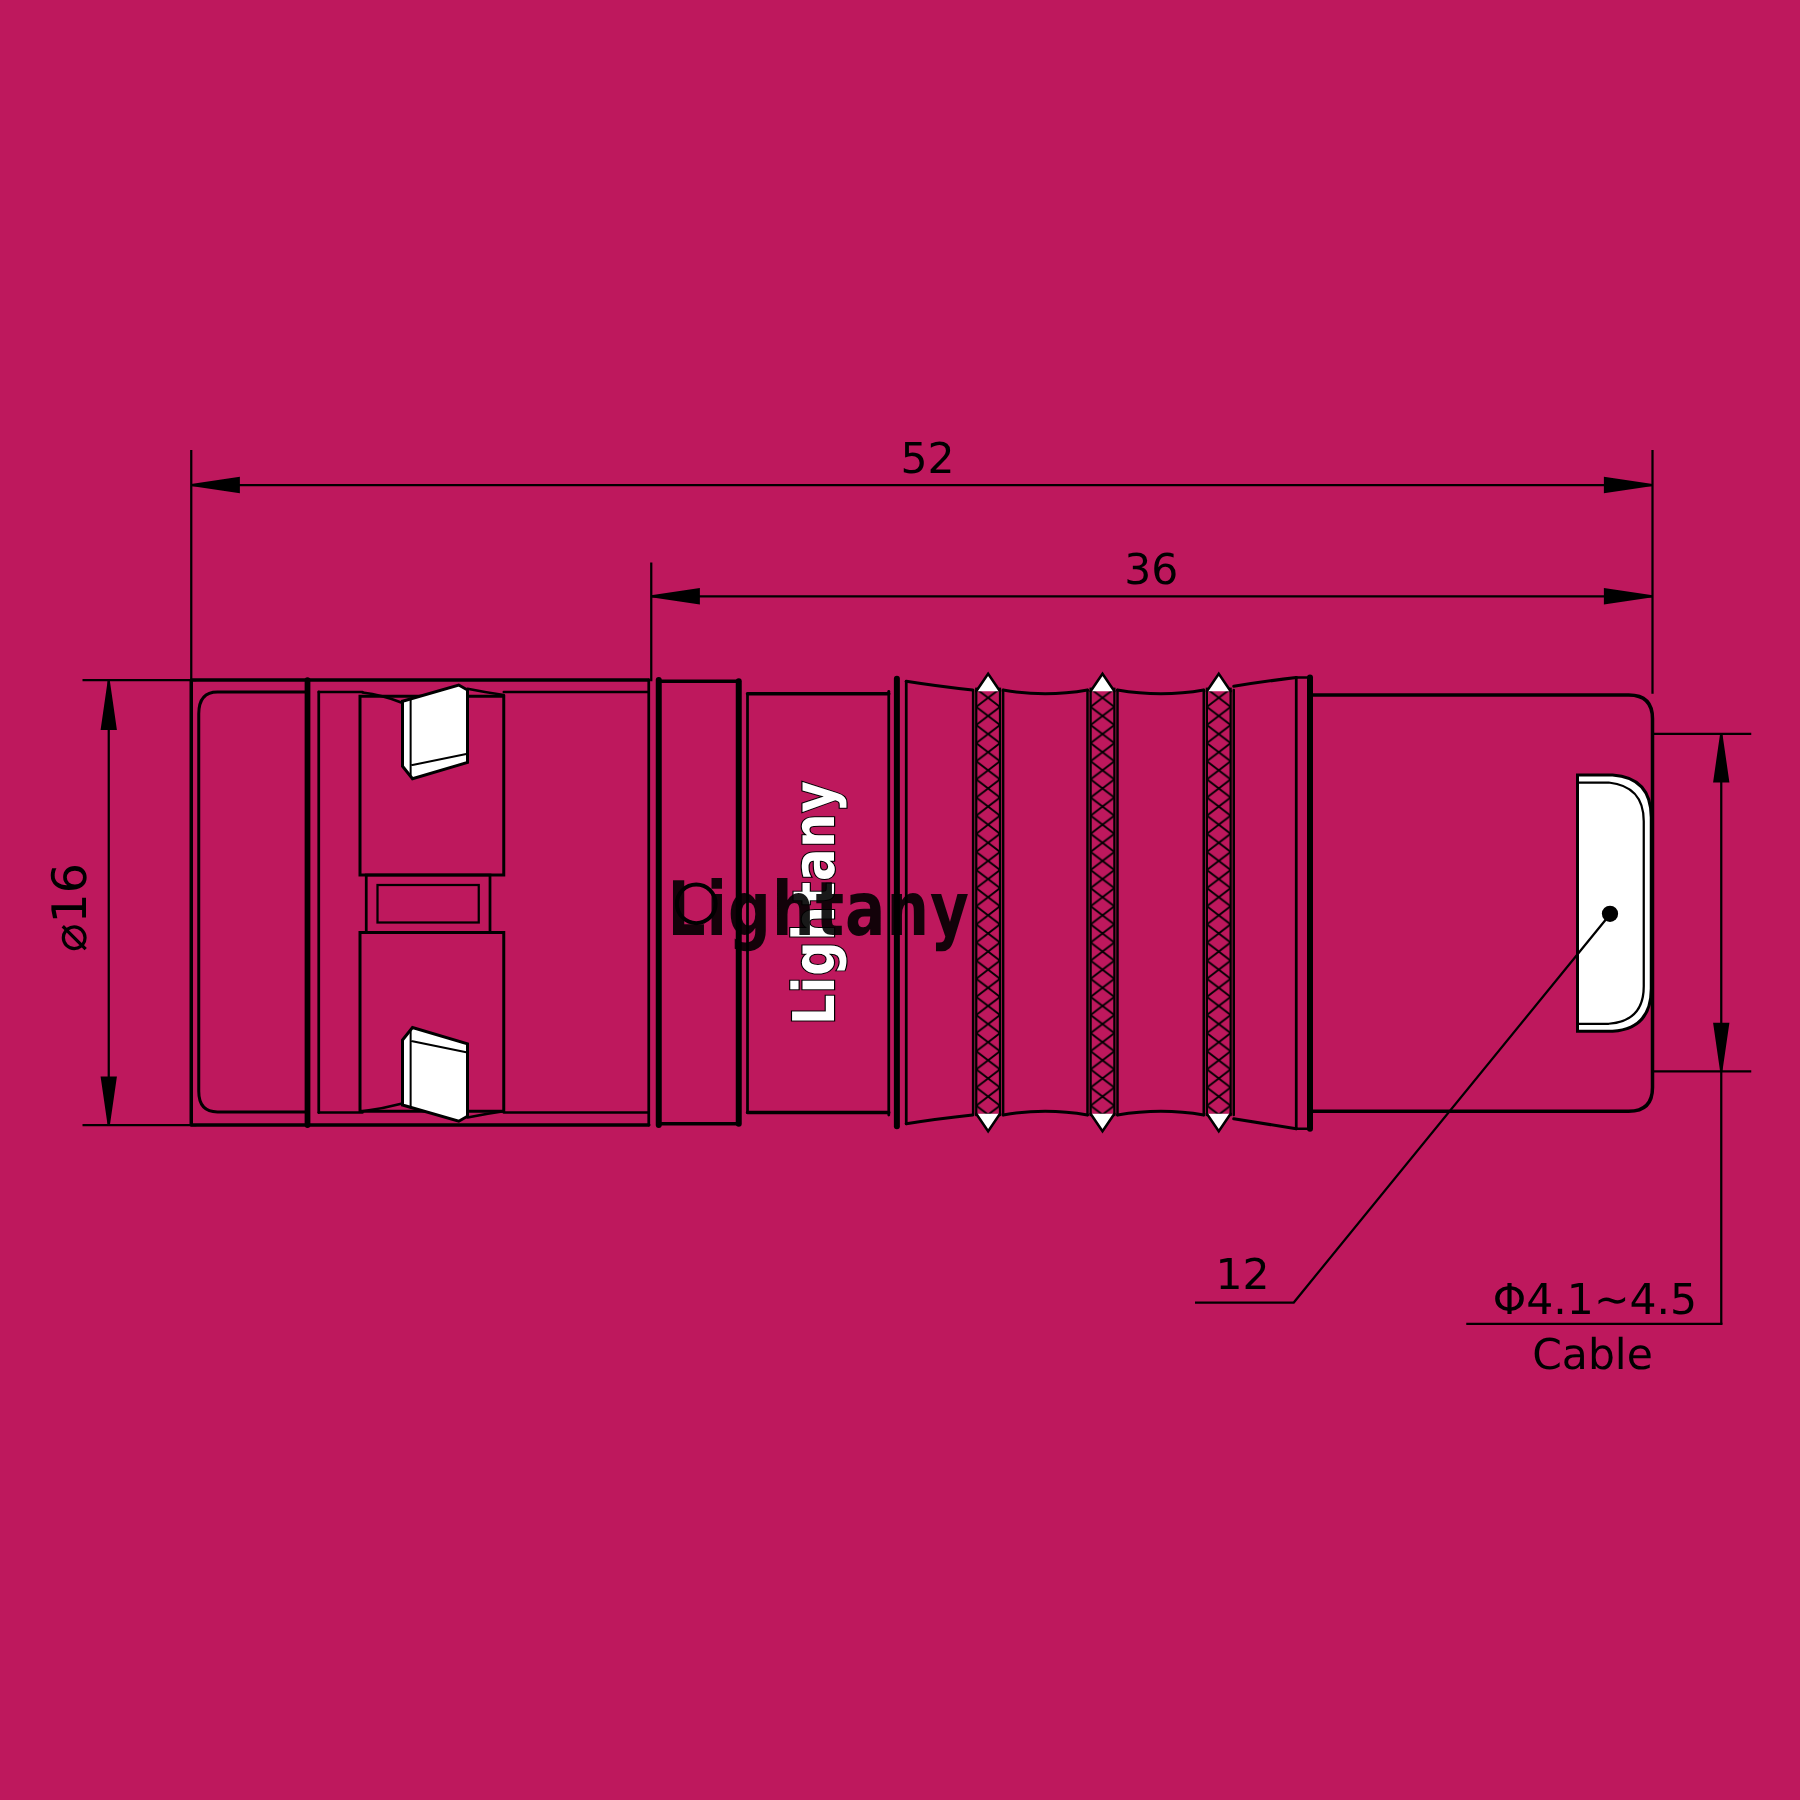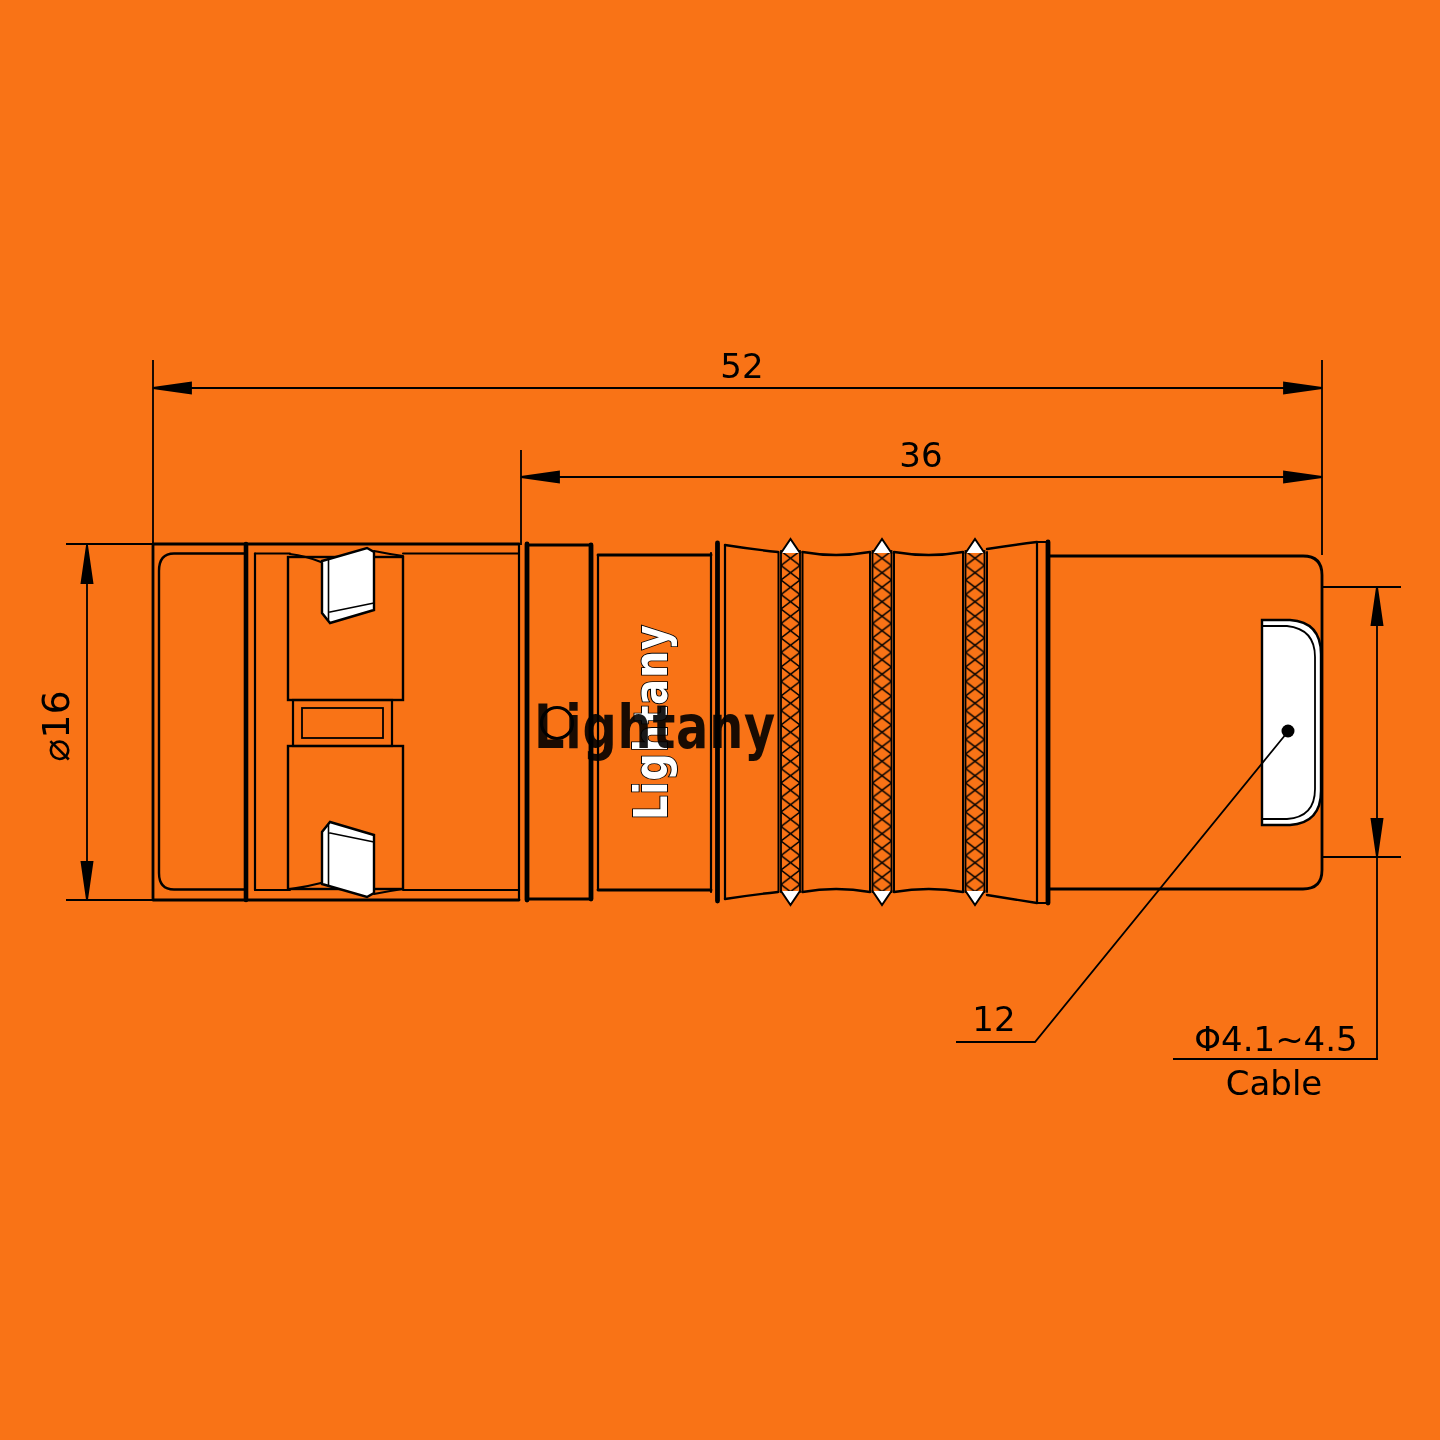--- a/index.html
+++ b/index.html
@@ -1,16 +1,16 @@
 <!DOCTYPE html>
 <html><head>
 <meta charset="utf-8">
 <style>
   html,body{margin:0;padding:0;background:#fff;}
-  .page{position:relative;width:1440px;height:1440px;background:#f97316;overflow:hidden;
+  .page{position:relative;width:1440px;height:1440px;background:#be185d;overflow:hidden;
         font-family:"DejaVu Sans","Liberation Sans",sans-serif;text-align:right;}
   svg{display:block;}
   svg text{font-family:"DejaVu Sans","Liberation Sans",sans-serif;fill:#000;}
   .dim-text{font-size:34px;}
   .dia-text{font-size:38px;}
   .logo-engraved{font-size:46px;font-weight:bold;fill:#ffffff;stroke:#000;stroke-width:1.9;
                  letter-spacing:1px;}
   .watermark{font-size:60px;font-weight:bold;letter-spacing:1px;}
 </style>
 </head>

